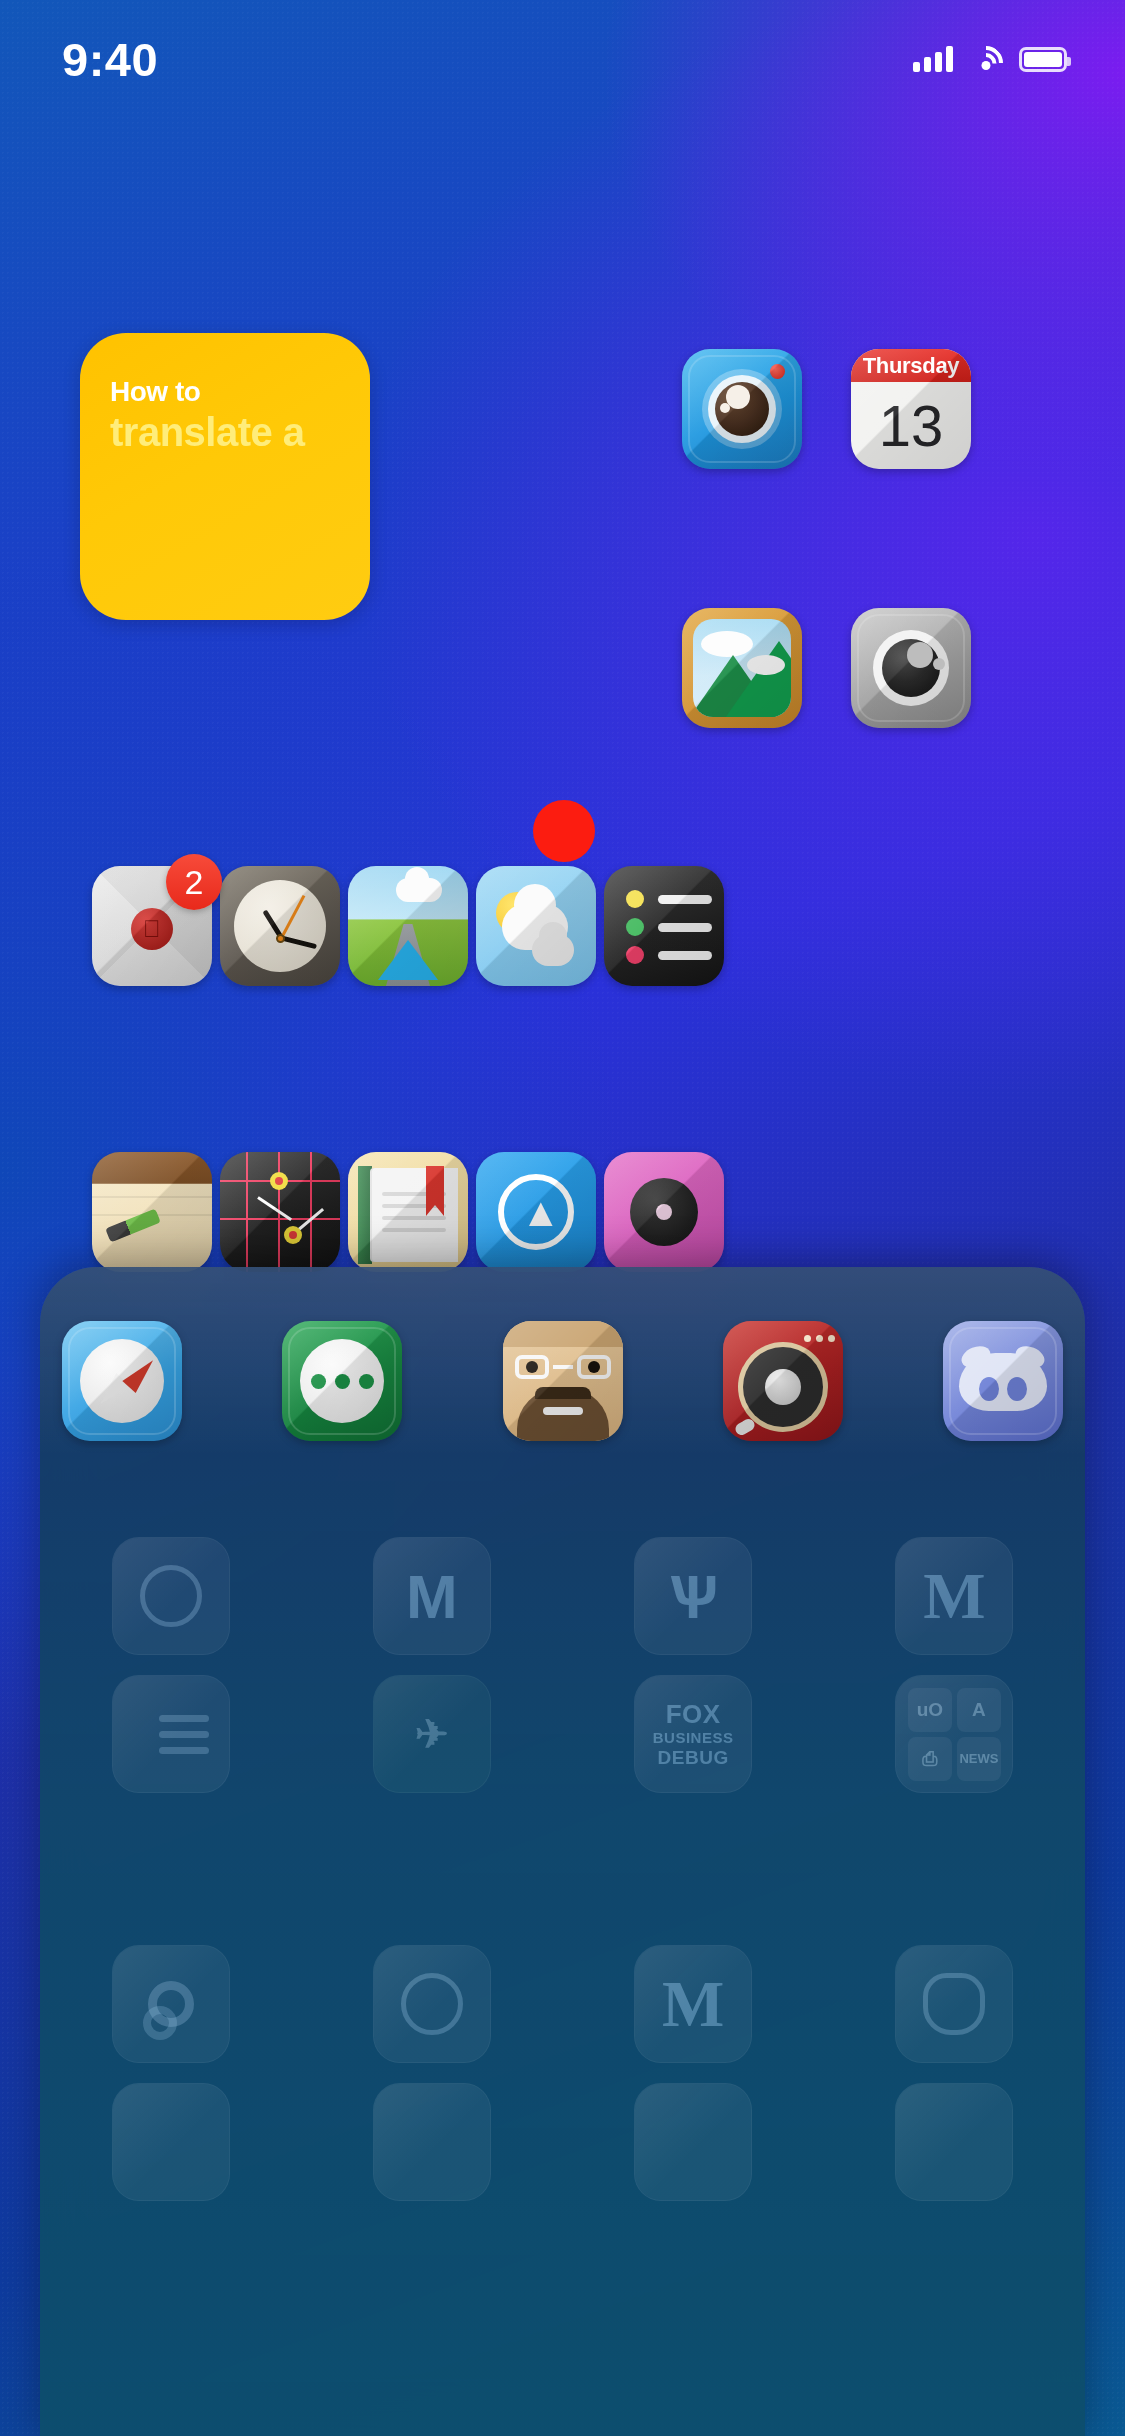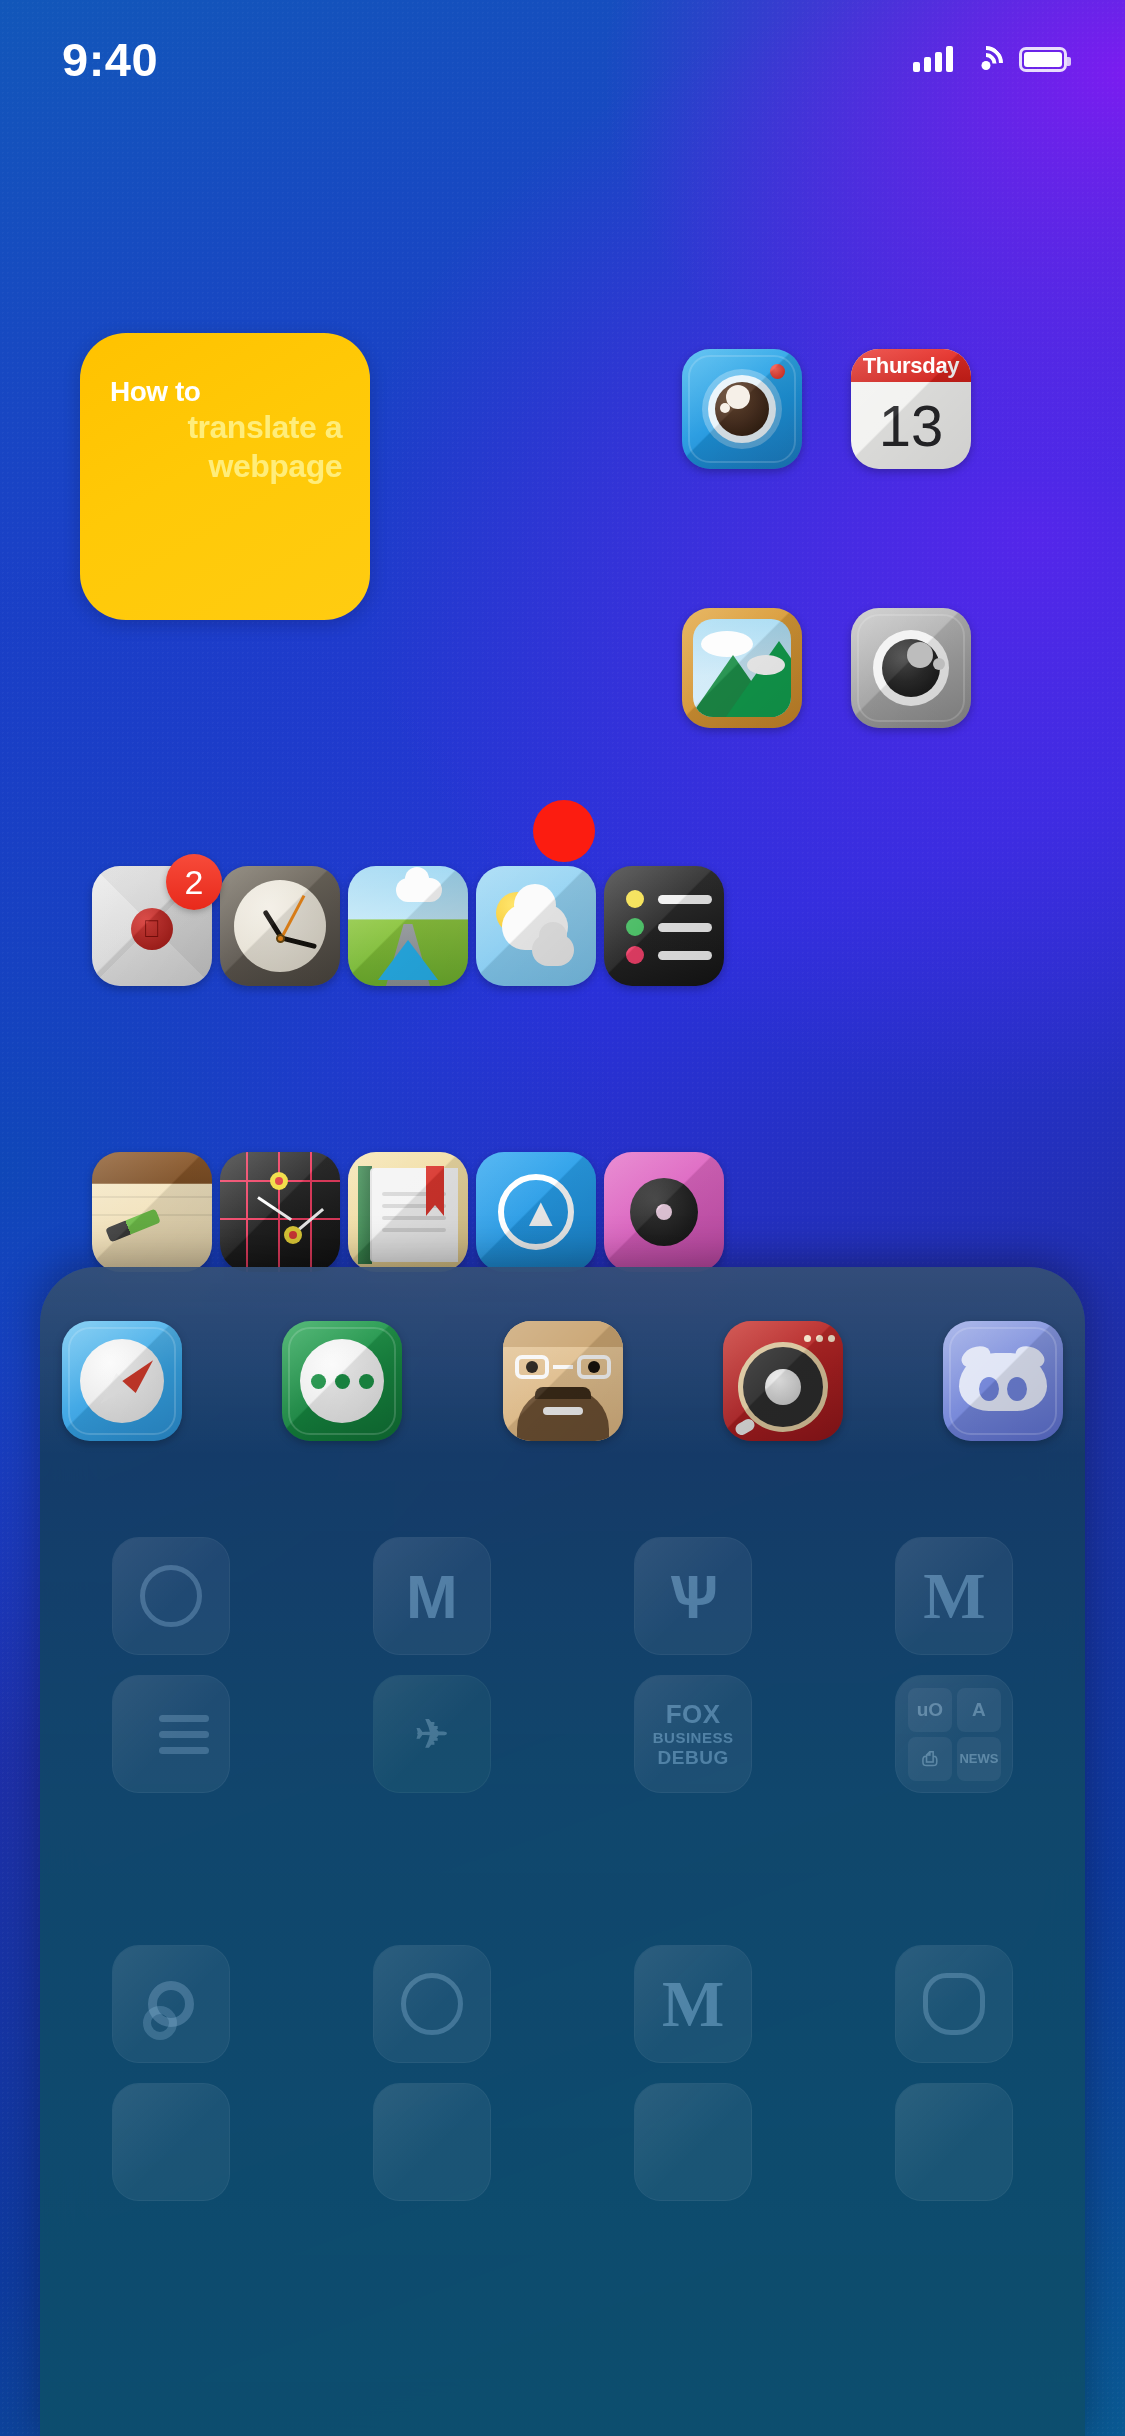--- a/index.html
+++ b/index.html
@@ -59,21 +59,21 @@
   #home{ position:absolute; inset:0; z-index:10; }
 
   .widget{
     position:absolute; left:80px; top:333px; width:290px; height:287px;
     border-radius:46px;
     background:linear-gradient(150deg,#ffc200 0%,#ffc907 45%,#ffcc11 100%);
     box-shadow:0 4px 18px rgba(0,0,0,.18);
     padding:42px 28px 0 30px;
   }
   .widget .l1{ color:#fff; font-size:28px; font-weight:700; line-height:1.18; letter-spacing:-.5px;}
-  .widget .l2, .widget .l3{ color:#ffed7a; font-size:32px; font-weight:700; line-height:1.22; letter-spacing:-.5px;text-align:right;}
+  .widget .l2, .widget .l3{ color:#ffed7a; font-size:40px; font-weight:700; line-height:1.22; letter-spacing:-.5px;}
 
   .icon{ position:absolute; width:120px; height:120px; border-radius:28px; overflow:hidden;
          box-shadow:0 3px 9px rgba(0,0,0,.25); }
   .icon .gloss{ position:absolute; inset:0;
      background:linear-gradient(135deg,rgba(255,255,255,.20) 0%,rgba(255,255,255,.06) 46%,rgba(0,0,0,.10) 47%,rgba(0,0,0,.14) 100%); }
   .icon .inner-edge{ position:absolute; inset:6px; border-radius:22px; border:2px solid rgba(255,255,255,.16);}
 
   
   .ic-camera{ background:linear-gradient(160deg,#43b7ef 0%,#1d97e0 55%,#1c7dc4 100%); }
   .ic-camera .lens{ position:absolute; left:26px; top:26px; width:68px; height:68px; border-radius:50%;
@@ -333,21 +333,20 @@
         <i></i>
       </div>
   </div>
 </div>
 
 <div id="home">
 
   <div class="widget">
     <div class="l1">How to</div>
     <div class="l2">translate a</div>
-    <div class="l3">webpage</div>
   </div>
 
   <div class="icon ic-camera" style="left:682px;top:349px;">
     <div class="lens"></div>
     <div class="hi"></div>
     <div class="hi2"></div>
     <div class="led"></div>
     <div class="gloss"></div>
     <div class="inner-edge"></div>
   </div>

